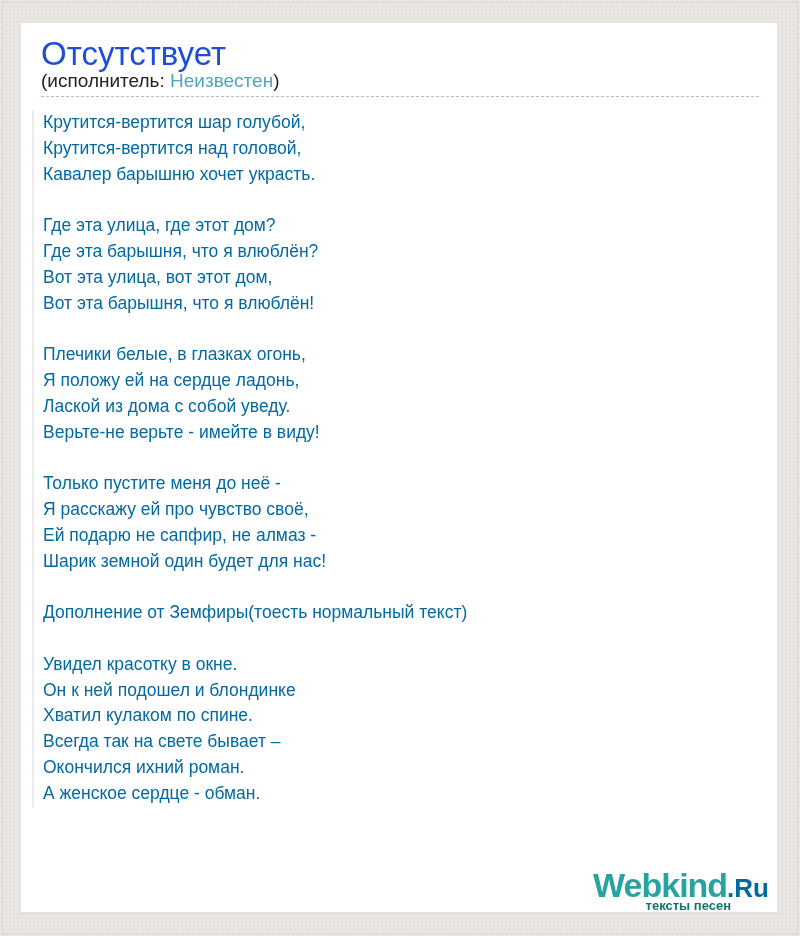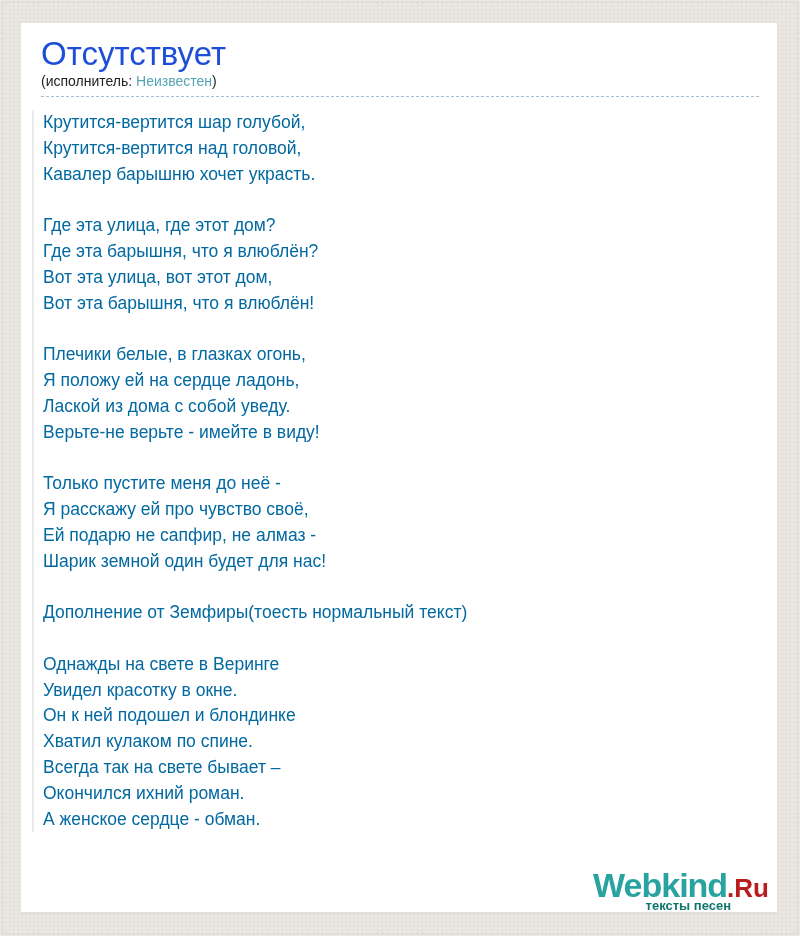--- a/index.html
+++ b/index.html
@@ -36,21 +36,21 @@
     padding-bottom: 5px;
   }
   .song-title {
     margin: 0;
     font-size: 33px;
     line-height: 30px;
     font-weight: normal;
     color: #1d4ed8;
   }
   .artist-line {
-    font-size: 14px;
+    font-size: 19px;
     line-height: 20px;
     color: #222222;
     margin-top: 2px;
   }
   .artist-link {
     color: #54a5b4;
     text-decoration: none;
     cursor: pointer;
   }
   .lyrics {
@@ -77,21 +77,21 @@
   .logo-main {
     font-size: 34px;
     font-weight: bold;
     letter-spacing: -1px;
     color: #29a3a0;
     margin-left: 39px;
   }
   .logo-tld {
     font-size: 26px;
     font-weight: bold;
-    color: #b91c1c;
+    color: #0369a1;
   }
   .logo-tagline {
     font-size: 13px;
     font-weight: bold;
     color: #0f766e;
     margin-top: -3px;
     padding-right: 38px;
   }
 </style>
 </head>
@@ -121,21 +121,20 @@
       <div class="lyr-line">Лаской из дома с собой уведу.</div>
       <div class="lyr-line">Верьте-не верьте - имейте в виду!</div>
       <div class="lyr-line">&nbsp;</div>
       <div class="lyr-line">Только пустите меня до неё -</div>
       <div class="lyr-line">Я расскажу ей про чувство своё,</div>
       <div class="lyr-line">Ей подарю не сапфир, не алмаз -</div>
       <div class="lyr-line">Шарик земной один будет для нас!</div>
       <div class="lyr-line">&nbsp;</div>
       <div class="lyr-line">Дополнение от Земфиры(тоесть нормальный текст)</div>
       <div class="lyr-line">&nbsp;</div>
-      <div class="lyr-line">Однажды на свете в Веринге</div>
       <div class="lyr-line">Увидел красотку в окне.</div>
       <div class="lyr-line">Он к ней подошел и блондинке</div>
       <div class="lyr-line">Хватил кулаком по спине.</div>
       <div class="lyr-line">Всегда так на свете бывает –</div>
       <div class="lyr-line">Окончился ихний роман.</div>
       <div class="lyr-line">А женское сердце - обман.</div>
     </div>
 
   <div class="logo">
     <div class="logo-top"><span class="logo-main">Webkind</span><span class="logo-tld">.Ru</span></div>

